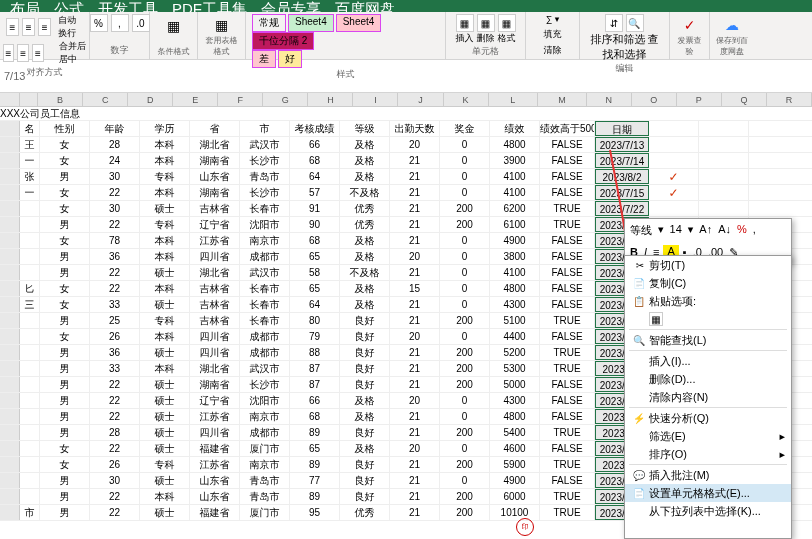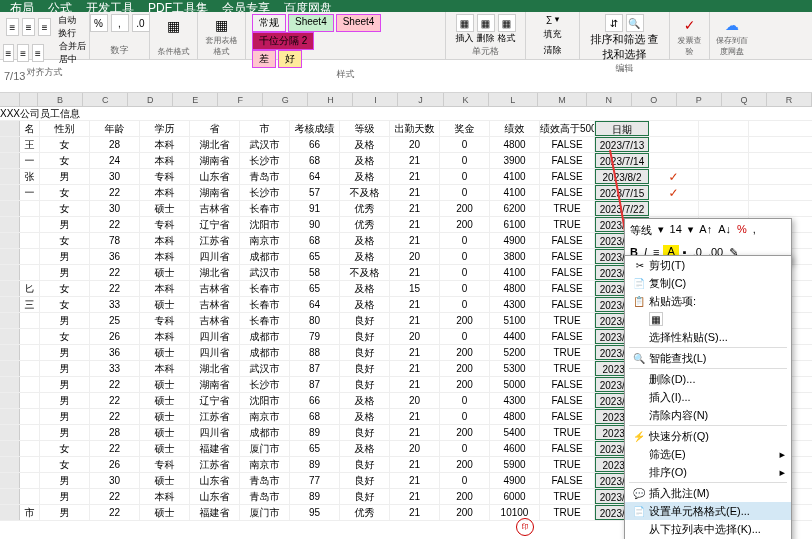--- a/index.html
+++ b/index.html
@@ -1,18 +1,18 @@
 <!DOCTYPE html>
 <html><head>
 <meta charset="utf-8">
 <style>
 *{margin:0;padding:0;box-sizing:border-box;font-family:"Microsoft YaHei",Arial,sans-serif;font-size:11px}
 body{background:#fff;width:812px;height:539px;overflow:hidden;position:relative}
 .ribbon-tabs{background:#217346;height:12px;display:flex;padding-left:10px}
-.ribbon-tabs span{color:#fff;margin-right:14px;font-size:12px}
+.ribbon-tabs span{color:#fff;margin-right:14px;font-size:15px}
 .ribbon{background:#f3f2f1;height:48px;border-bottom:1px solid #d4d4d4;display:flex;position:relative}
 .rgroup{border-right:1px solid #d4d4d4;padding:2px 6px;display:flex;flex-direction:column;justify-content:space-between;align-items:center}
 .rgroup-label{font-size:9px;color:#666;text-align:center}
 .rbtns{display:flex;gap:3px;align-items:center}
 .ricon{width:18px;height:18px;background:#fff;border:1px solid #ccc;display:inline-flex;align-items:center;justify-content:center;font-size:10px}
 .tag{padding:1px 6px;font-size:10px;border:1px solid #d946ef;margin-right:2px}
 .tag.green{background:#c6efce}
 .tag.pink{background:#ffc7ce}
 .tag.yellow{background:#ffeb9c}
 .tag.blue{background:#be185d}
@@ -642,37 +642,33 @@
       <span>复制(C)</span>
     </div>
   <div class="ctx-item">
       <span class="ctx-icon">📋</span>
       <span>粘贴选项:</span>
     </div>
   <div class="ctx-item">
       <span class="ctx-icon"></span>
       <span class="ricon" style="width:14px;height:14px">▦</span>
     </div>
-  <div class="ctx-item">
-      <span class="ctx-icon"></span>
-      <span>选择性粘贴(S)...</span>
-    </div>
   <div class="ctx-sep"></div>
   <div class="ctx-item">
       <span class="ctx-icon">🔍</span>
       <span>智能查找(L)</span>
     </div>
   <div class="ctx-sep"></div>
   <div class="ctx-item">
       <span class="ctx-icon"></span>
+      <span>插入(I)...</span>
+    </div>
+  <div class="ctx-item">
+      <span class="ctx-icon"></span>
       <span>删除(D)...</span>
-    </div>
-  <div class="ctx-item">
-      <span class="ctx-icon"></span>
-      <span>插入(I)...</span>
     </div>
   <div class="ctx-item">
       <span class="ctx-icon"></span>
       <span>清除内容(N)</span>
     </div>
   <div class="ctx-sep"></div>
   <div class="ctx-item">
       <span class="ctx-icon">⚡</span>
       <span>快速分析(Q)</span>
     </div>

